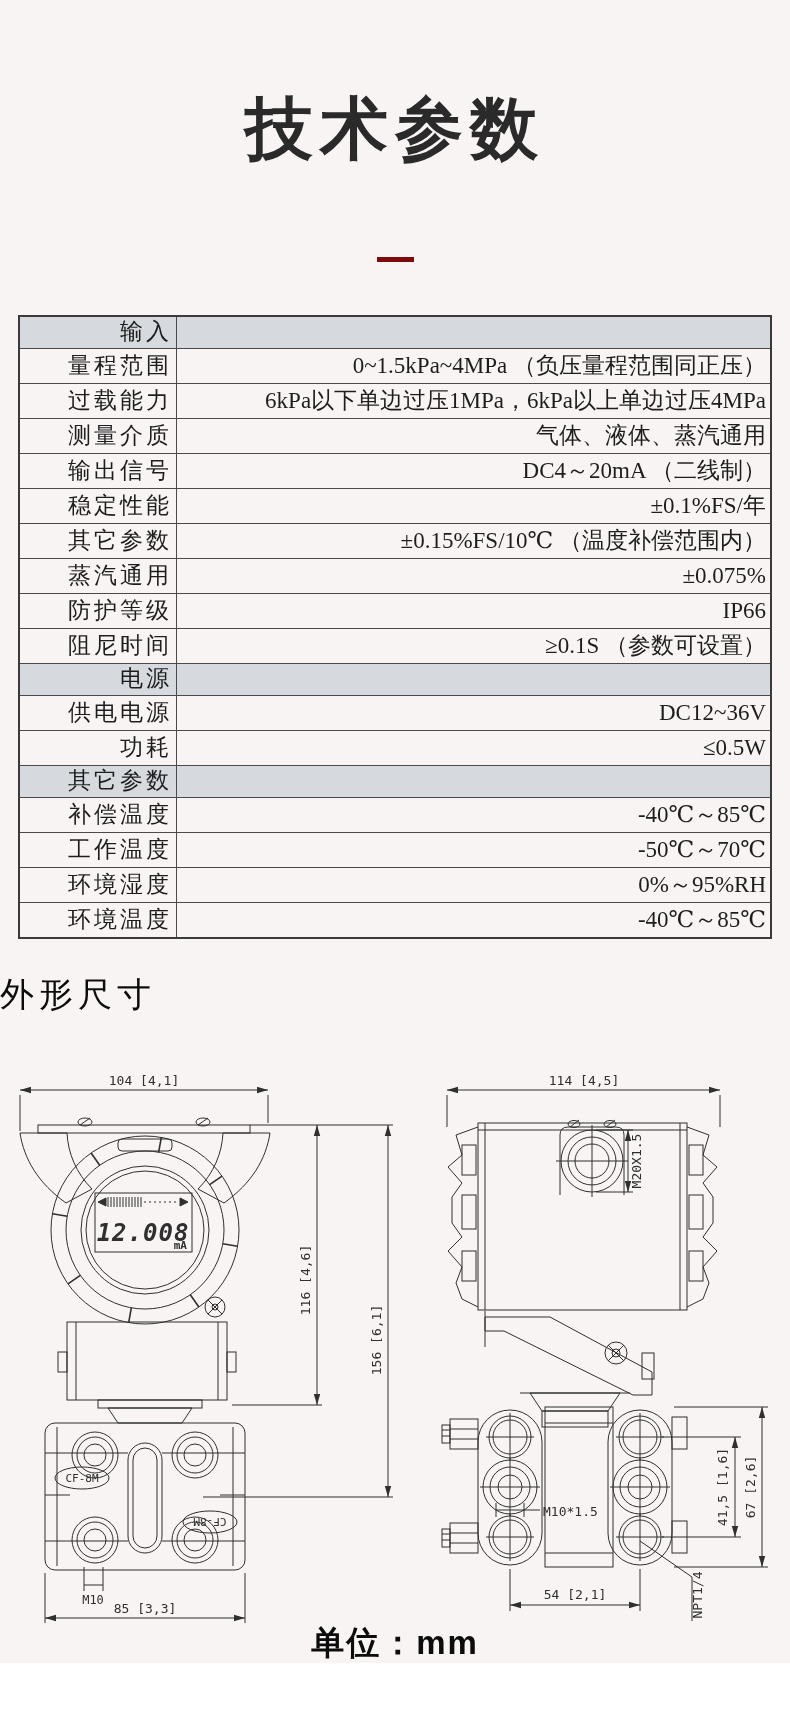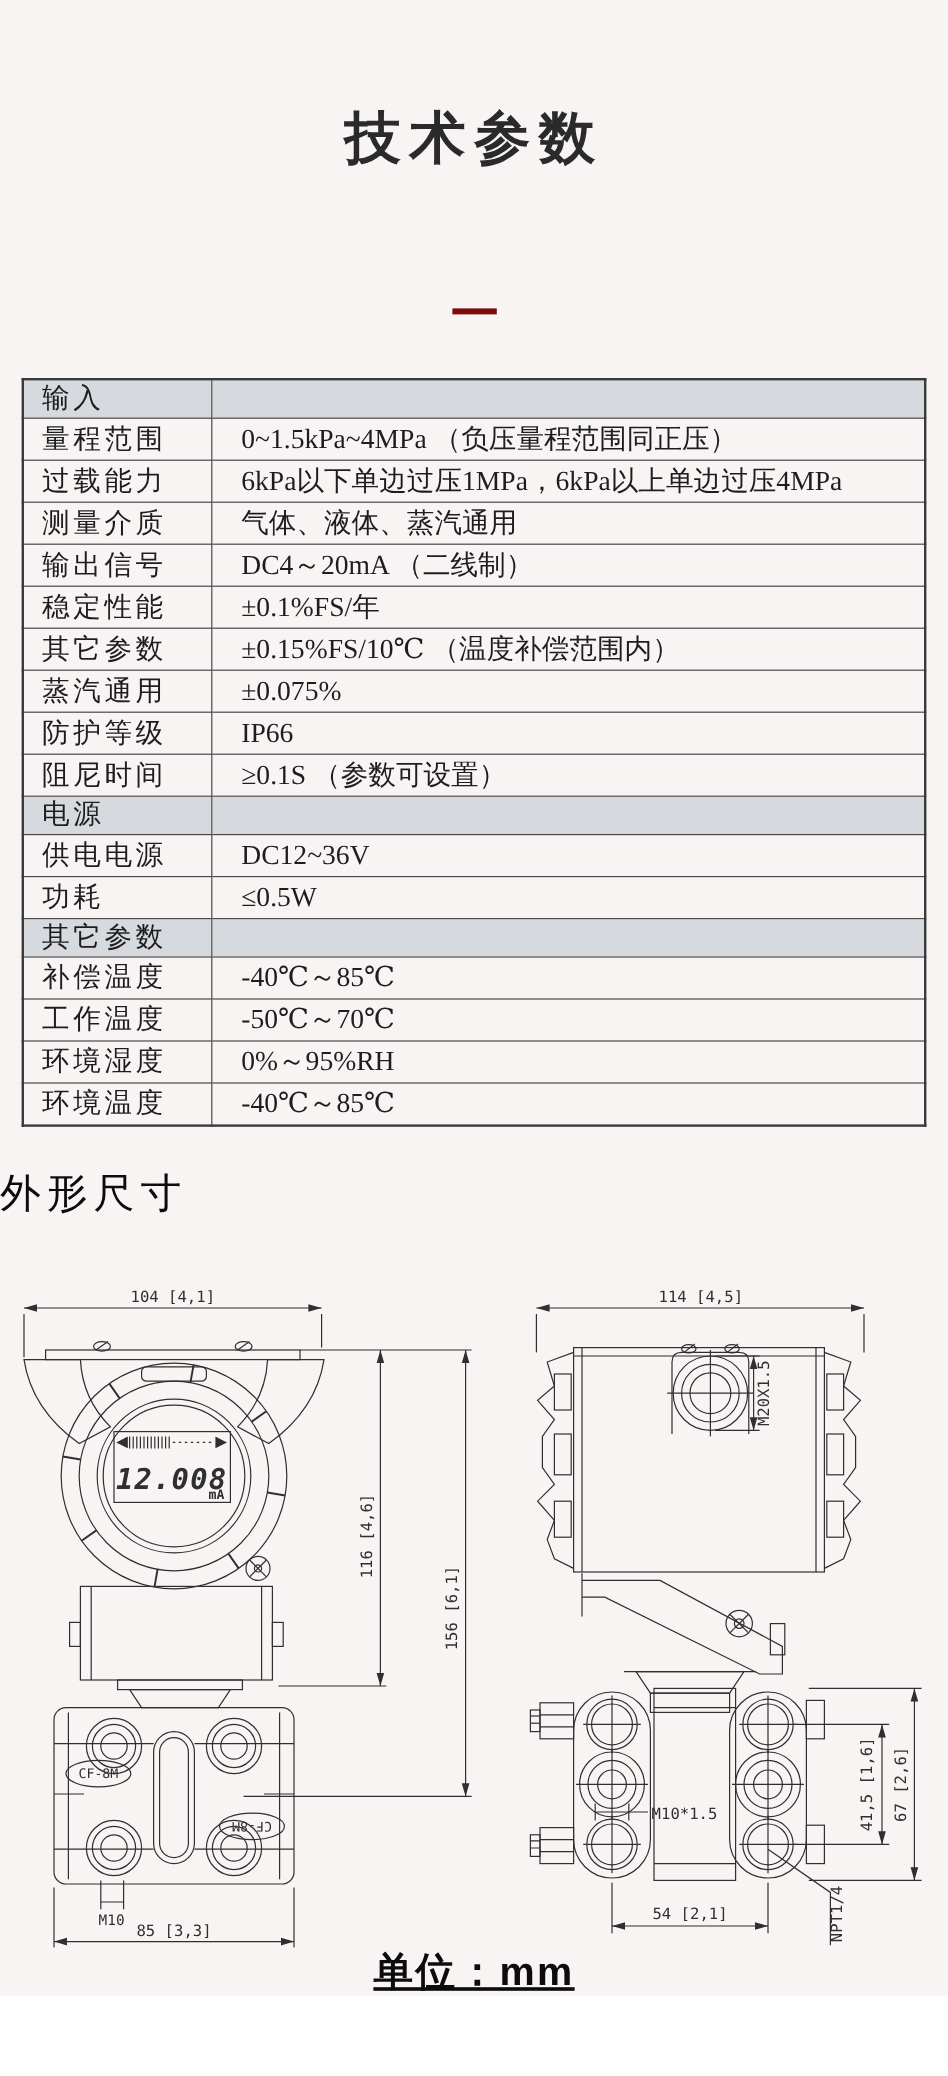--- a/index.html
+++ b/index.html
@@ -3,34 +3,34 @@
 <meta charset="utf-8">
 <style>
   :root{
     --bg:#f8f4f3; --accent:#7d0b0b; --hdr:#d6d9de; --line:#2f2f2f;
   }
   html,body{margin:0;padding:0;}
   body{width:790px;height:1730px;background:#ffffff;position:relative;
        font-family:"Liberation Sans","DejaVu Sans",sans-serif;}
   .canvas{position:absolute;left:0;top:0;width:790px;height:1663px;background:var(--bg);overflow:hidden;}
   .page-title{position:absolute;top:84px;left:0;width:790px;text-align:center;
-    font-size:47px;font-weight:900;letter-spacing:7px;color:#2a2a2a;
+    font-size:68px;font-weight:900;letter-spacing:7px;color:#2a2a2a;
     font-family:"Liberation Sans","DejaVu Sans",sans-serif;}
   .title-dash{position:absolute;top:257px;left:377px;width:37px;height:5px;background:var(--accent);}
   table.spec{position:absolute;left:18px;top:315px;width:754px;border-collapse:collapse;
     table-layout:fixed;font-family:"Liberation Serif","DejaVu Serif",serif;
-    font-size:23px;color:#1d1d1d;border:2px solid #3a3a3a;}
+    font-size:23px;color:#1d1d1d;border:2px solid #3a3a3a;text-align:right;}
   table.spec td{border:1px solid #4a4a4a;height:34px;padding:0 4px 0 24px;
     line-height:1.05;white-space:nowrap;overflow:hidden;}
   table.spec td.lbl{width:137px;padding-left:15px;letter-spacing:3px;}
   table.spec tr.hdr td{background:var(--hdr);height:31px;letter-spacing:3px;}
   .section-heading{position:absolute;top:972px;left:0;width:790px;
     font-size:34px;font-weight:500;letter-spacing:5px;color:#0c0c0c;}
   .unit-note{position:absolute;top:1621px;left:0;width:790px;text-align:center;
-    font-size:33px;font-weight:700;letter-spacing:2px;color:#0c0c0c;text-decoration:underline;}
+    font-size:33px;font-weight:700;letter-spacing:2px;color:#0c0c0c;}
   svg.draw{position:absolute;overflow:visible;}
   svg.draw text{font-family:"DejaVu Sans Mono","Liberation Mono",monospace;fill:#2f2f2f;stroke:none;}
   .lcd{font-weight:bold;font-style:italic;letter-spacing:1px;}
 </style>
 </head>
 <body>
 
 <div class="canvas">
 
   <div class="page-title">技术参数</div>

